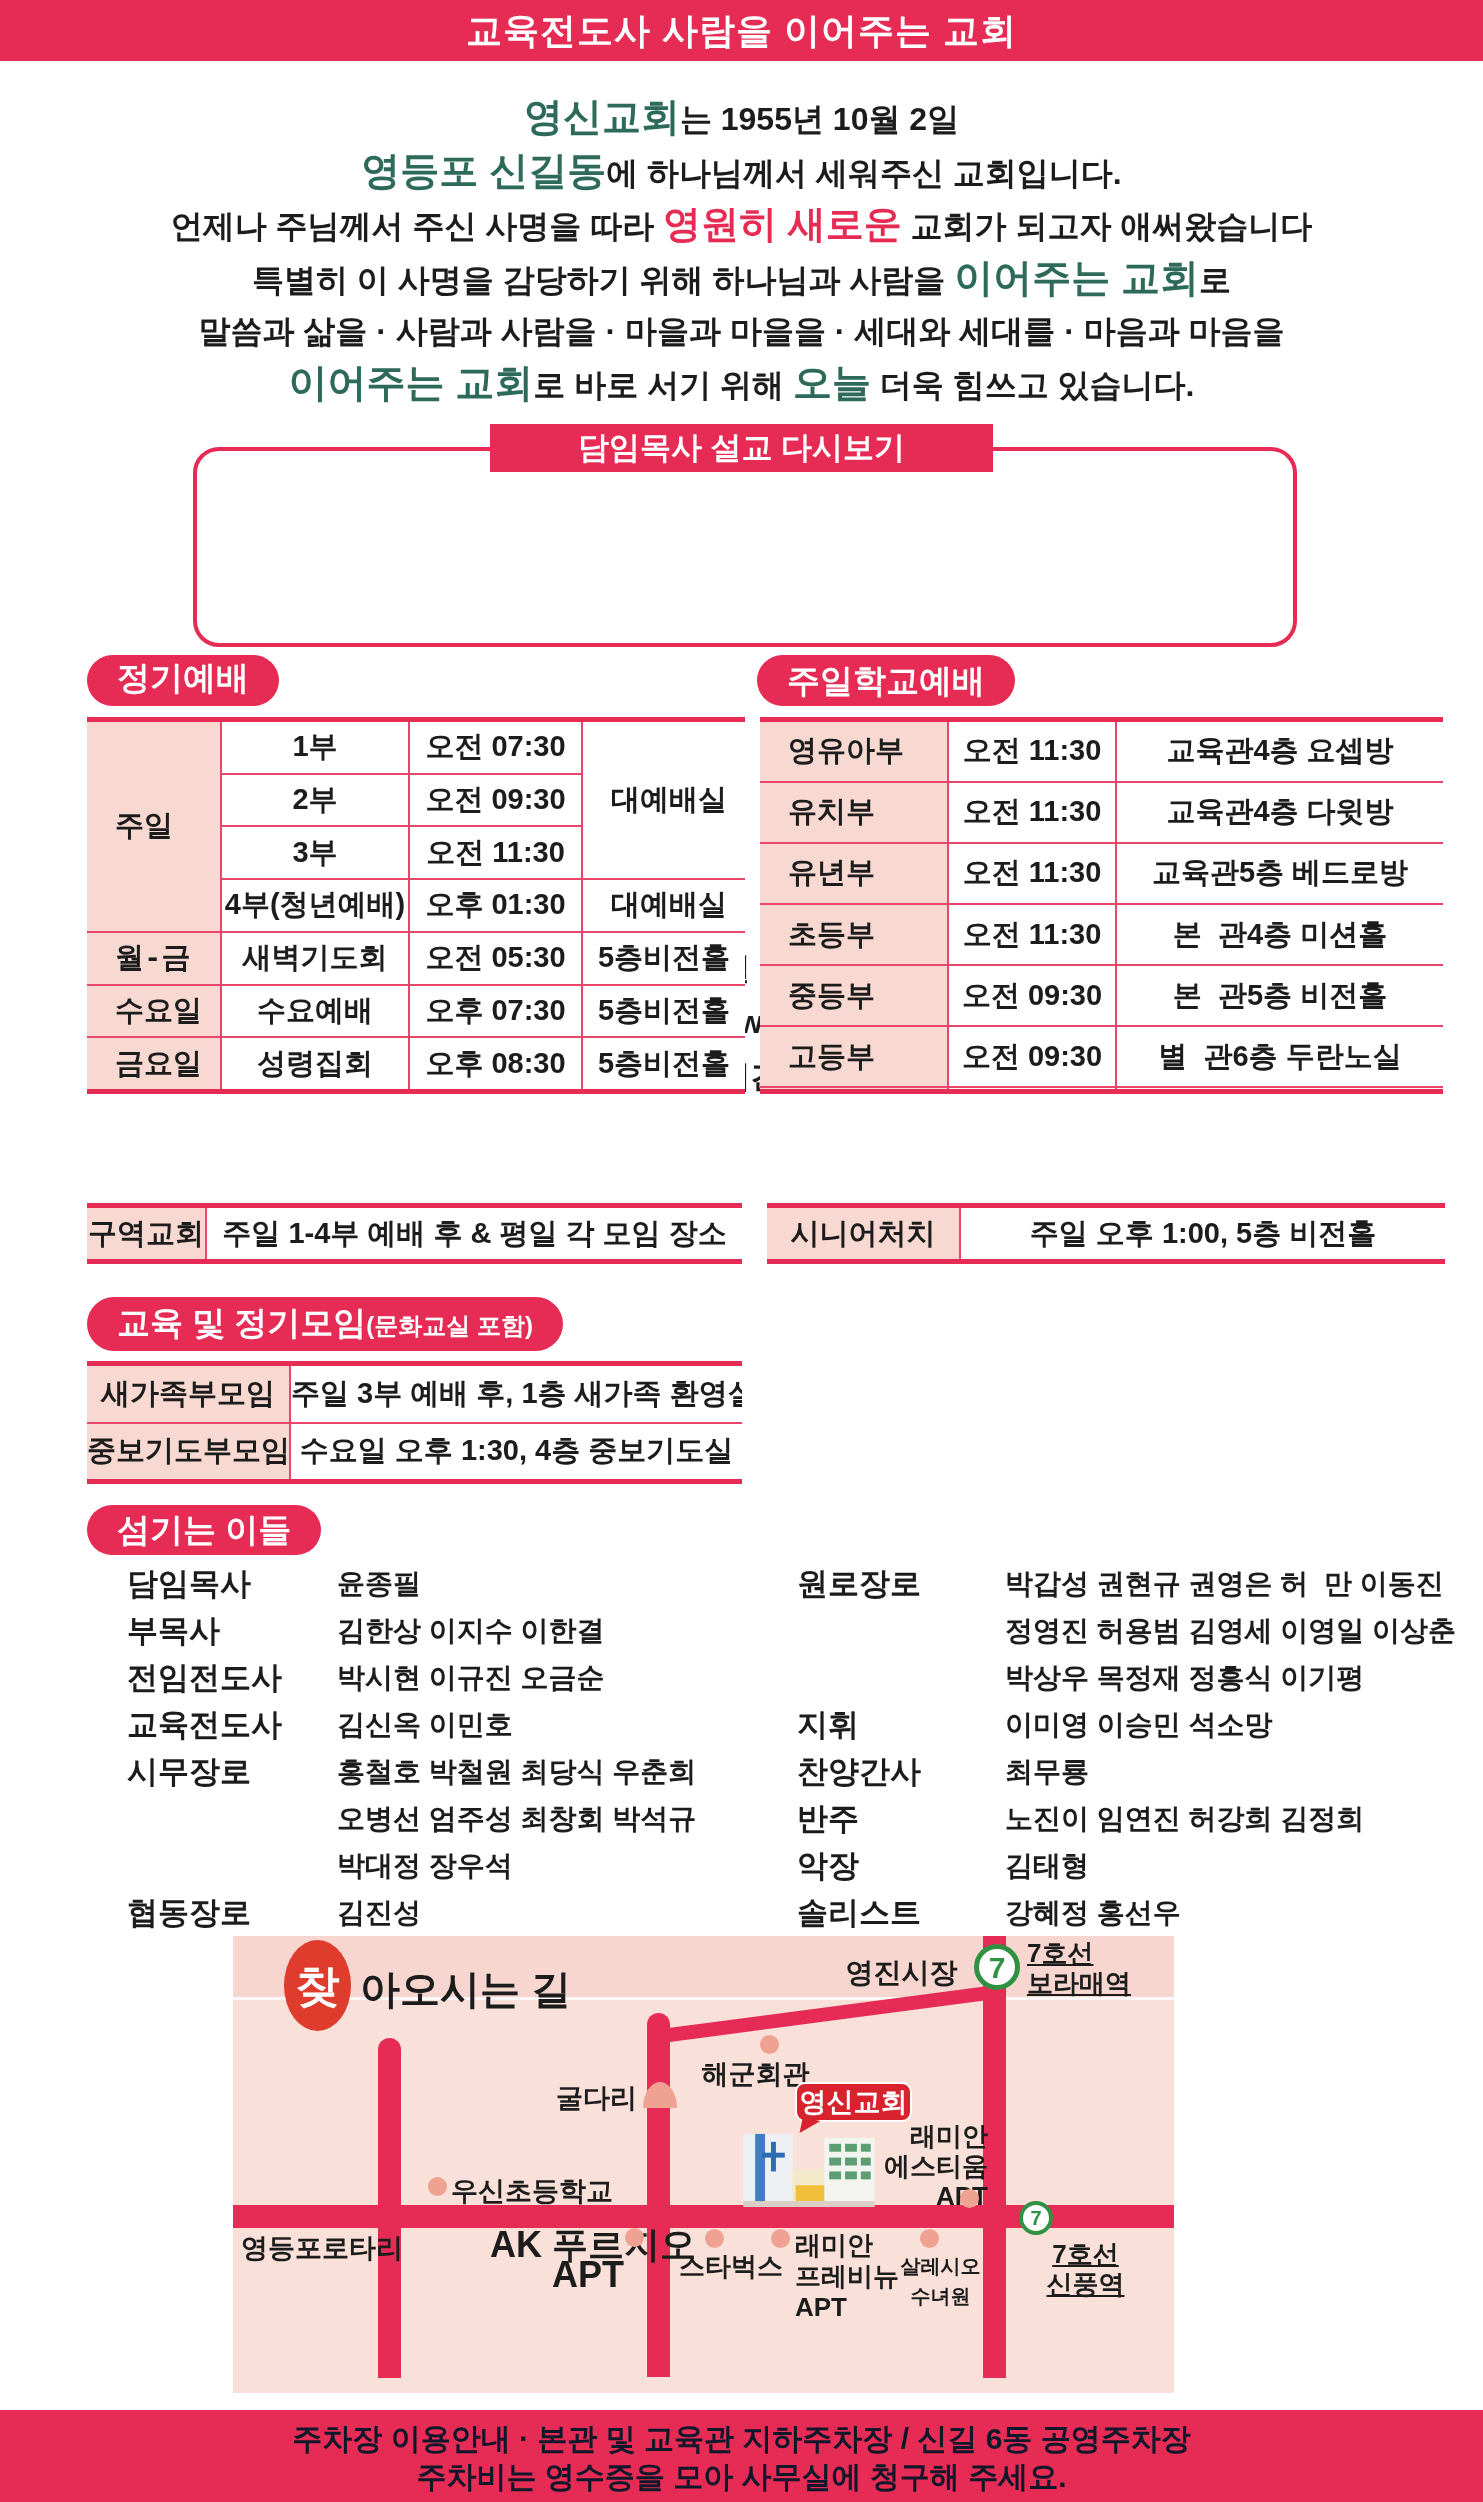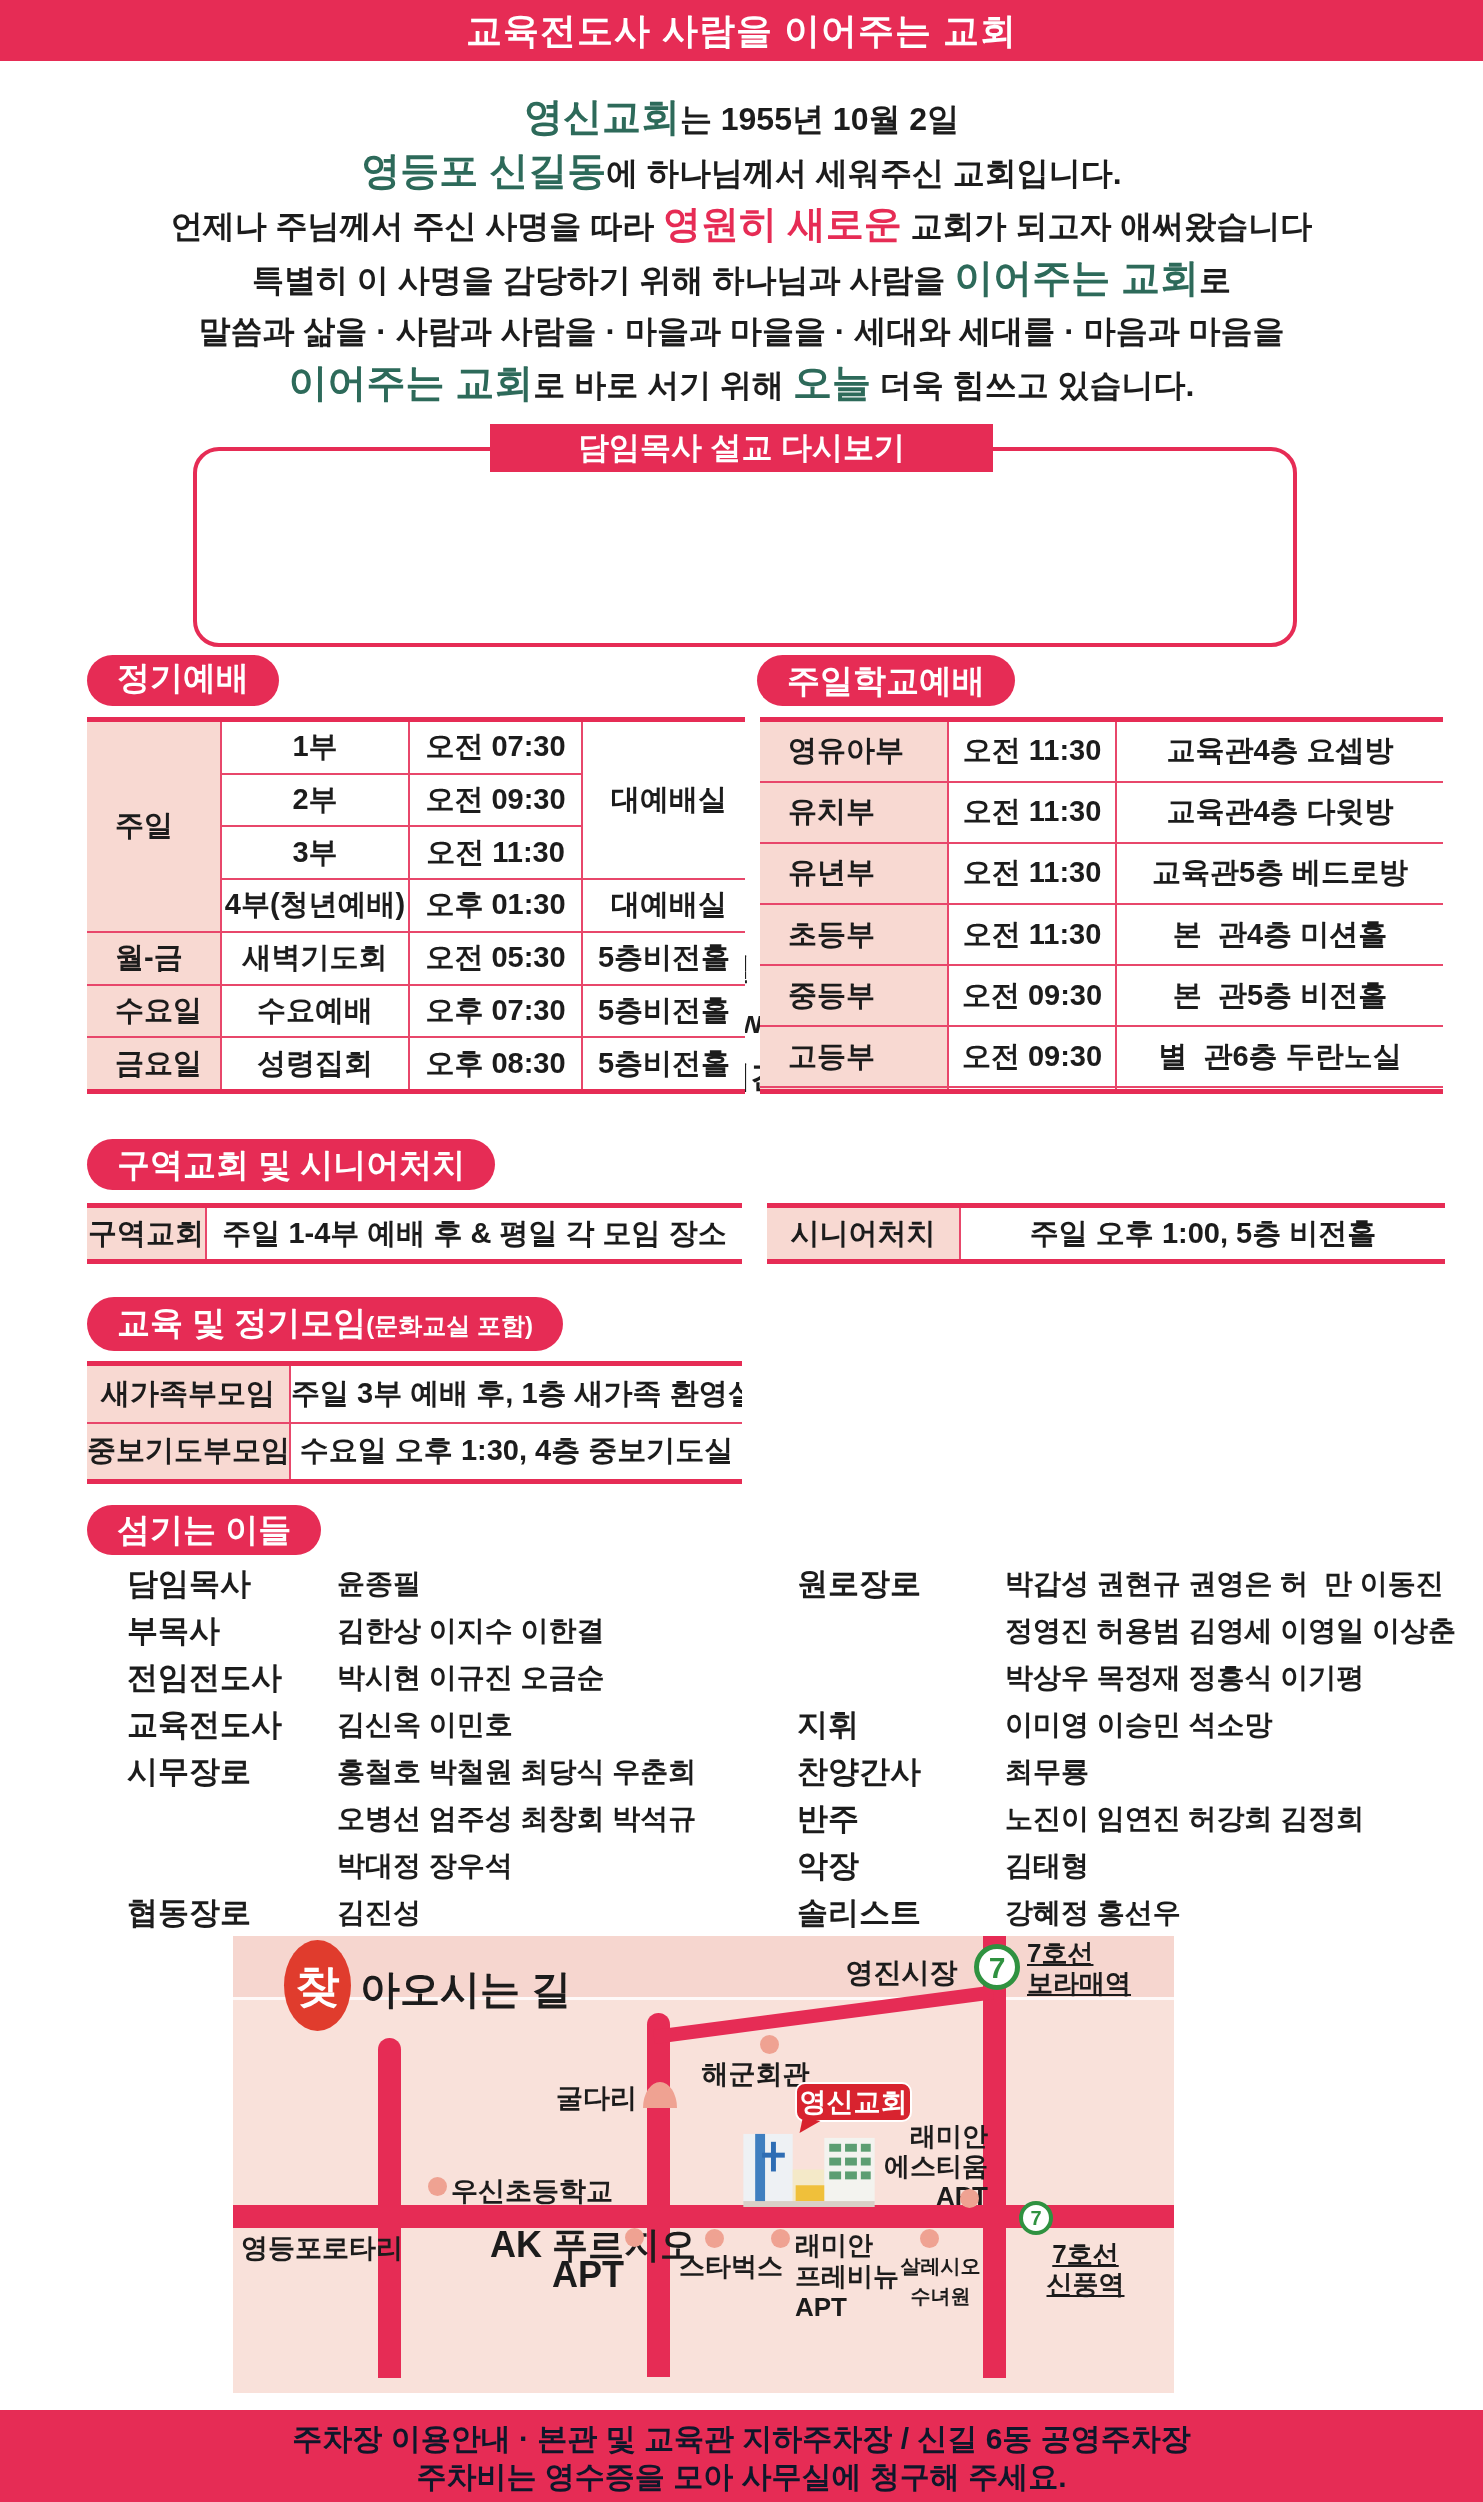--- a/index.html
+++ b/index.html
@@ -38,21 +38,21 @@
   .badge-district{left:87px;top:1139px;}
   .badge-education{left:87px;top:1297px;}
   .badge-servants{left:87px;top:1505px;line-height:50px;}
 
   
   .tbl-wrap{position:absolute;border-top:5px solid var(--red);border-bottom:5px solid var(--red);}
   .tbl-wrap table{border-collapse:collapse;width:100%;height:100%;table-layout:fixed;
     border-left:hidden;border-right:hidden;border-top:hidden;border-bottom:hidden;}
   .tbl-wrap td{border:2px solid var(--red-line);font-size:29px;text-align:center;
     vertical-align:middle;color:var(--ink);background:#fff;overflow:hidden;white-space:nowrap;}
-  .tbl-wrap td.pink{background:var(--pink);}
+  .tbl-wrap td.pink{background:var(--pink);font-family:Liberation Mono, monospace;}
   .tbl-wrap td.sp{text-align:justify;text-align-last:justify;padding:0 28px;}
   .worship-wrap{left:87px;top:717px;width:658px;height:377px;}
   .school-wrap{left:760px;top:717px;width:683px;height:377px;}
   .mini-wrap td{font-size:29px;}
   .district-left{left:87px;top:1203px;width:655px;height:61px;}
   .district-right{left:767px;top:1203px;width:678px;height:61px;}
   .edu-left{left:87px;top:1361px;width:655px;height:123px;}
   .edu-right{left:767px;top:1361px;width:678px;height:61px;}
 
   
@@ -234,21 +234,20 @@
           </tr>
           <tr>
             <td class="pink"></td>
             <td></td>
             <td></td>
           </tr>
         </tbody>
       </table>
     </div>
 
-  <div class="badge badge-district">구역교회 및 시니어처치</div>
 
   <div class="tbl-wrap mini-wrap district-left">
     <table>
         <colgroup>
           <col style="width:119px">
           <col>
         </colgroup>
         <tbody>
           <tr>
       <td class="pink">구역교회</td>

